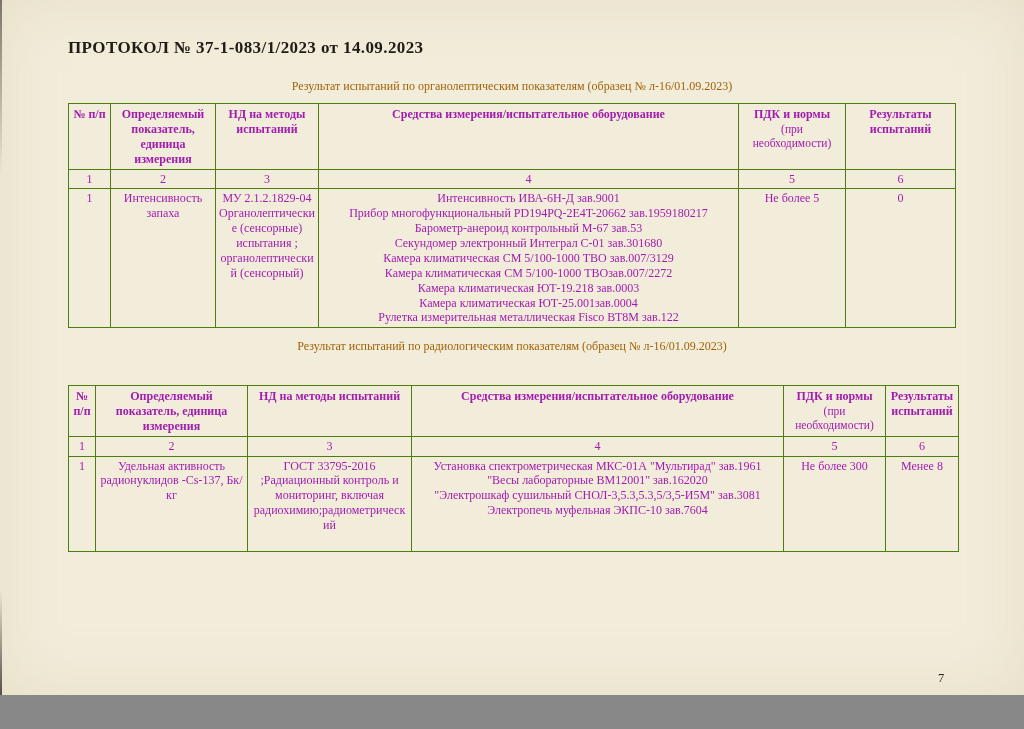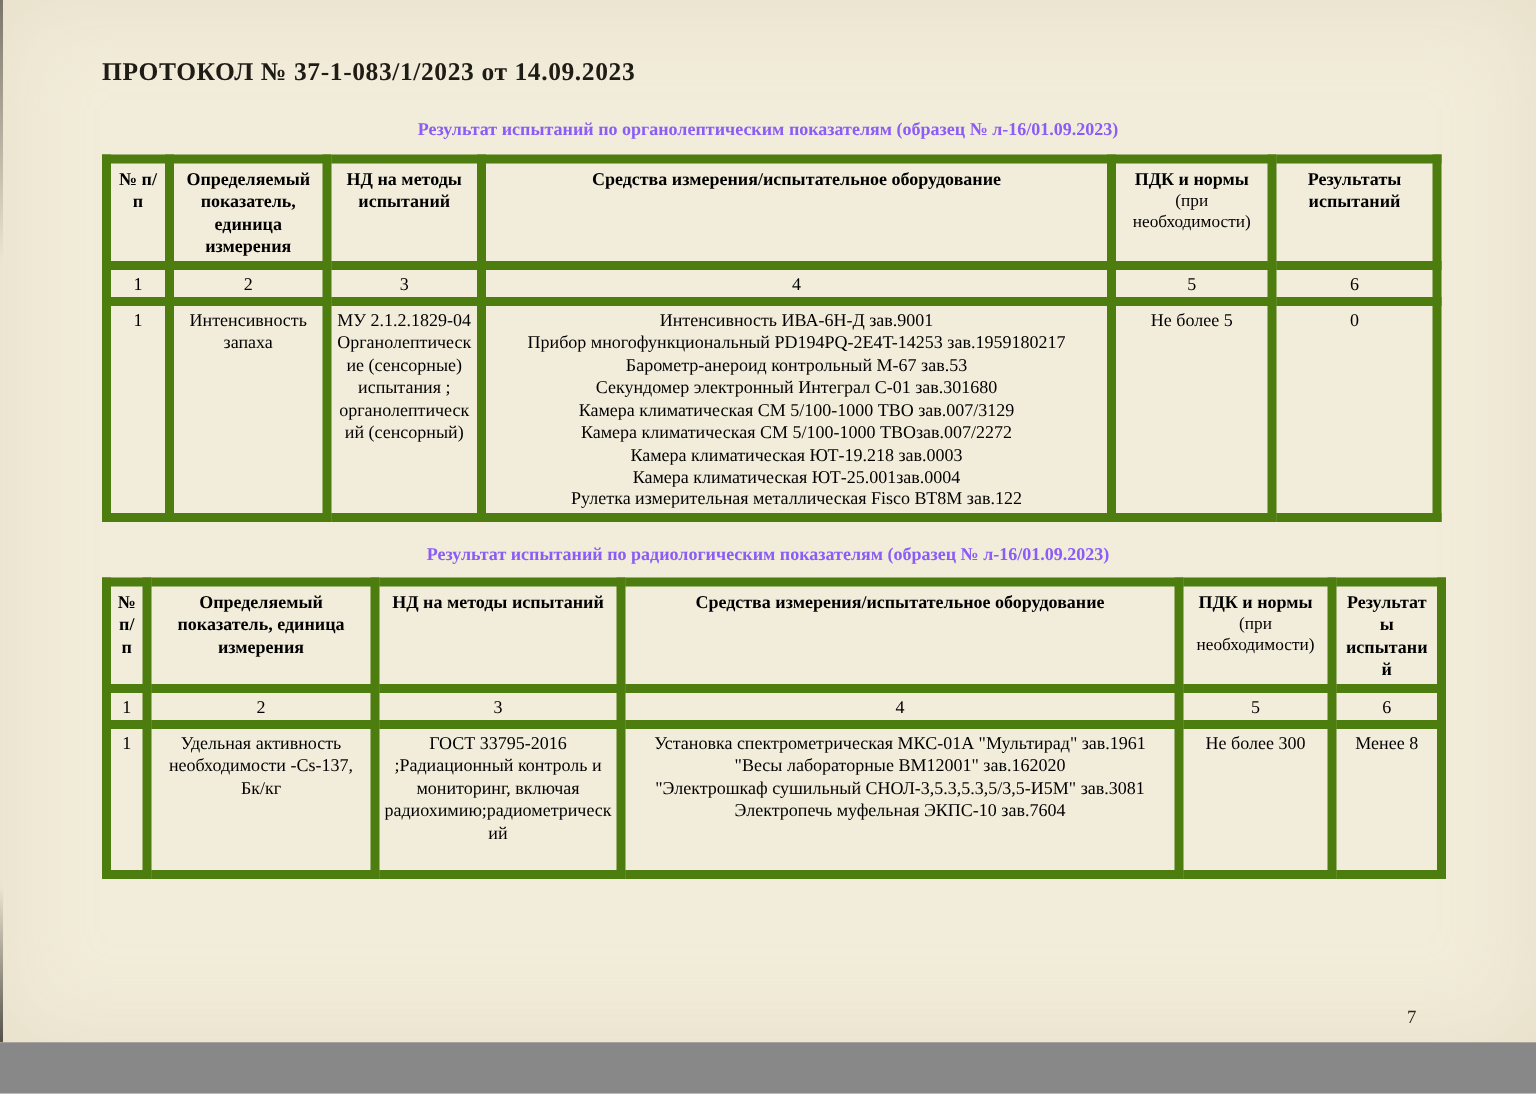--- a/index.html
+++ b/index.html
@@ -15,40 +15,40 @@
     position:absolute; left:0; top:0; width:2px; height:100%;
     background:linear-gradient(#7a756a, rgba(122,117,106,0) 25%, rgba(122,117,106,0) 85%, #55514a);
   }
   .doc-title {
     position:absolute; left:68px; top:38px;
     font-size:17px; font-weight:bold; letter-spacing:0.4px; color:#1f1c16;
     white-space:nowrap;
   }
   .table-caption {
     position:absolute; left:0; width:100%;
-    text-align:center; font-weight:bold; font-size:12px; color:#8b5cf6;
+    text-align:center; font-weight:normal; font-size:12px; color:#a16207;
   }
   #caption1 { top:79px; }
-  #caption2 { top:362px; }
+  #caption2 { top:339px; }
 
   table.results {
     position:absolute; left:68px;
     border-collapse:collapse; table-layout:fixed;
     background:transparent;
   }
   #table1 { top:103px; width:887px; }
   #table2 { top:385px; width:890px; }
 
   table.results th, table.results td {
-    border:6px solid #4d7c0f;
+    border:1px solid #4d7c0f;
     font-size:12px; line-height:1.24;
     text-align:center; vertical-align:top;
     padding:2px 3px;
     overflow-wrap:break-word; word-break:break-word;
-    color:#000000;
+    color:#a21caf;
   }
   table.results th { font-weight:bold; padding-top:3px; }
   #table1 .header-row th { height:41px; }
   #table2 .header-row th { height:40px; }
   .colnum-row td { height:12px; padding-top:0; padding-bottom:1px; }
   #table1 .data-row td { height:128px; }
   #table2 .data-row td { height:90px; }
   .limit-note { display:block; font-weight:normal; font-size:11.5px; }
   .equip-line { text-align:center; }
 
@@ -97,21 +97,21 @@
       <td>4</td>
       <td>5</td>
       <td>6</td>
     </tr>
     <tr class="data-row">
       <td>1</td>
       <td>Интенсивность запаха</td>
       <td>МУ 2.1.2.1829-04 Органолептические (сенсорные) испытания ; органолептический (сенсорный)</td>
       <td>
         <div class="equip-line">Интенсивность ИВА-6Н-Д зав.9001</div>
-        <div class="equip-line">Прибор многофункциональный PD194PQ-2E4T-14253 зав.1959180217</div>
+        <div class="equip-line">Прибор многофункциональный PD194PQ-2E4T-20662 зав.1959180217</div>
         <div class="equip-line">Барометр-анероид контрольный М-67 зав.53</div>
         <div class="equip-line">Секундомер электронный Интеграл С-01 зав.301680</div>
         <div class="equip-line">Камера климатическая СМ 5/100-1000 ТВО зав.007/3129</div>
         <div class="equip-line">Камера климатическая СМ 5/100-1000 ТВОзав.007/2272</div>
         <div class="equip-line">Камера климатическая ЮТ-19.218 зав.0003</div>
         <div class="equip-line">Камера климатическая ЮТ-25.001зав.0004</div>
         <div class="equip-line">Рулетка измерительная металлическая Fisco ВТ8М зав.122</div>
       </td>
       <td>Не более 5</td>
       <td>0</td>
@@ -145,21 +145,21 @@
     <tr class="colnum-row">
       <td>1</td>
       <td>2</td>
       <td>3</td>
       <td>4</td>
       <td>5</td>
       <td>6</td>
     </tr>
     <tr class="data-row">
       <td>1</td>
-      <td>Удельная активность необходимости -Cs-137, Бк/кг</td>
+      <td>Удельная активность радионуклидов -Cs-137, Бк/кг</td>
       <td>ГОСТ 33795-2016 ;Радиационный контроль и мониторинг, включая радиохимию;радиометрический</td>
       <td>
         <div class="equip-line">Установка спектрометрическая МКС-01А "Мультирад" зав.1961</div>
         <div class="equip-line">"Весы лабораторные ВМ12001" зав.162020</div>
         <div class="equip-line">"Электрошкаф сушильный СНОЛ-3,5.3,5.3,5/3,5-И5М" зав.3081</div>
         <div class="equip-line">Электропечь муфельная ЭКПС-10 зав.7604</div>
       </td>
       <td>Не более 300</td>
       <td>Менее 8</td>
     </tr>

